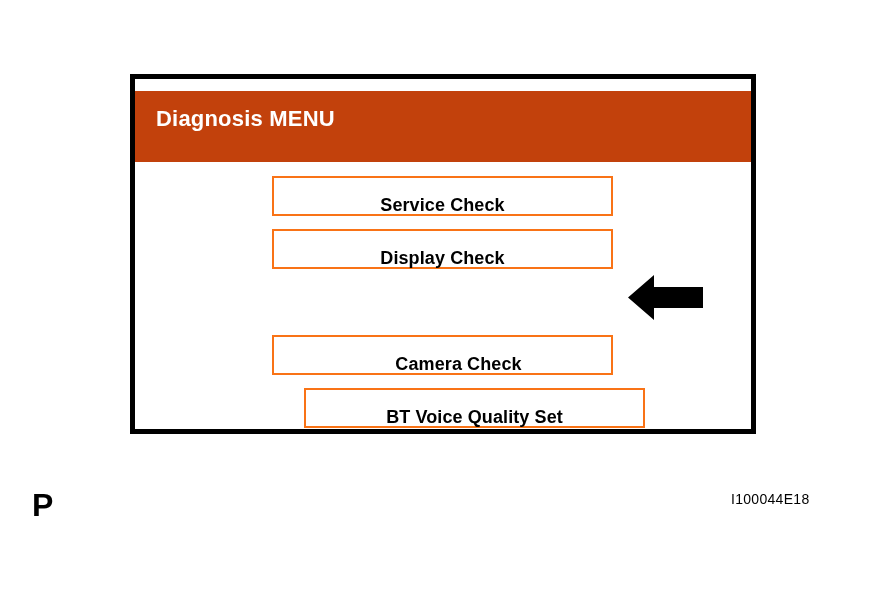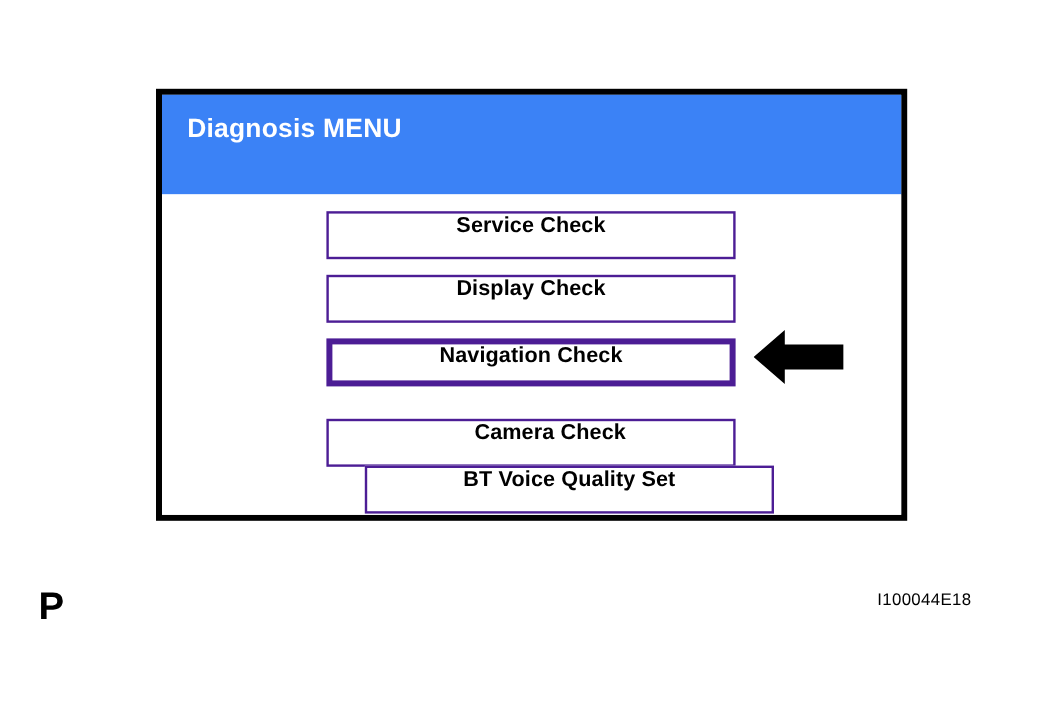--- a/index.html
+++ b/index.html
@@ -23,24 +23,24 @@
     width: 626px;
     height: 360px;
     background: #ffffff;
     border: 5px solid #000000;
     box-sizing: border-box;
   }
 
   #screen-header {
     position: absolute;
     left: 0;
-    top: 0;
+    top: 12px;
     width: 100%;
     height: 83px;
-    background: #3b82f6;
+    background: #c2410c;
   }
 
   #screen-title {
     position: absolute;
     left: 21px;
     top: 15px;
     color: #ffffff;
     font-size: 22px;
     font-weight: bold;
     letter-spacing: 0.2px;
@@ -56,44 +56,44 @@
     background: #ffffff;
   }
 
   .menu-button {
     position: absolute;
     left: 137px;
     width: 341px;
     height: 40px;
     box-sizing: border-box;
     background: #ffffff;
-    border: 2px solid #4c1d95;
+    border: 2px solid #f97316;
     display: flex;
-    align-items: flex-start;
+    align-items: flex-end;
     justify-content: center;
   }
 
   .menu-button.selected {
     border-width: 5px;
   }
 
   .menu-button-label {
     font-size: 18px;
     font-weight: bold;
     color: #000000;
     line-height: 1;
     white-space: nowrap;
     letter-spacing: 0.1px;
   }
 
   
   .row-0 { top: 14px; }
   .row-1 { top: 67px; }
   .row-2 { top: 120px; }
-  .row-3 { top: 187px; padding-left: 32px; }
+  .row-3 { top: 173px; padding-left: 32px; }
   .row-4 { top: 226px; margin-left: 32px; }
 
   
   #pointer-arrow {
     position: absolute;
     left: 628px;
     top: 275px;
     width: 75px;
     height: 45px;
   }
@@ -138,23 +138,20 @@
   <div id="menu-list">
 
     <div class="menu-button row-0">
       <span class="menu-button-label">Service Check</span>
     </div>
 
     <div class="menu-button row-1">
       <span class="menu-button-label">Display Check</span>
     </div>
 
-    <div class="menu-button selected row-2">
-      <span class="menu-button-label">Navigation Check</span>
-    </div>
 
     <div class="menu-button row-3">
       <span class="menu-button-label">Camera Check</span>
     </div>
 
     <div class="menu-button row-4">
       <span class="menu-button-label">BT Voice Quality Set</span>
     </div>
 
   </div>

